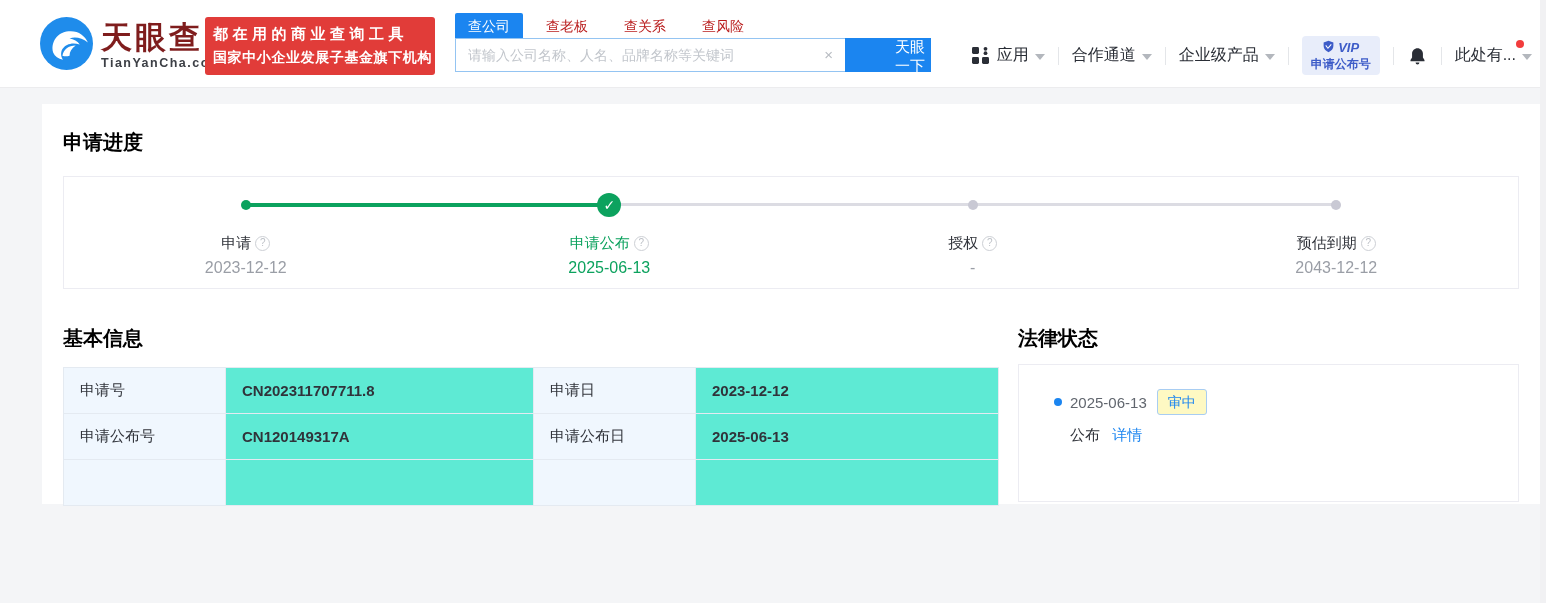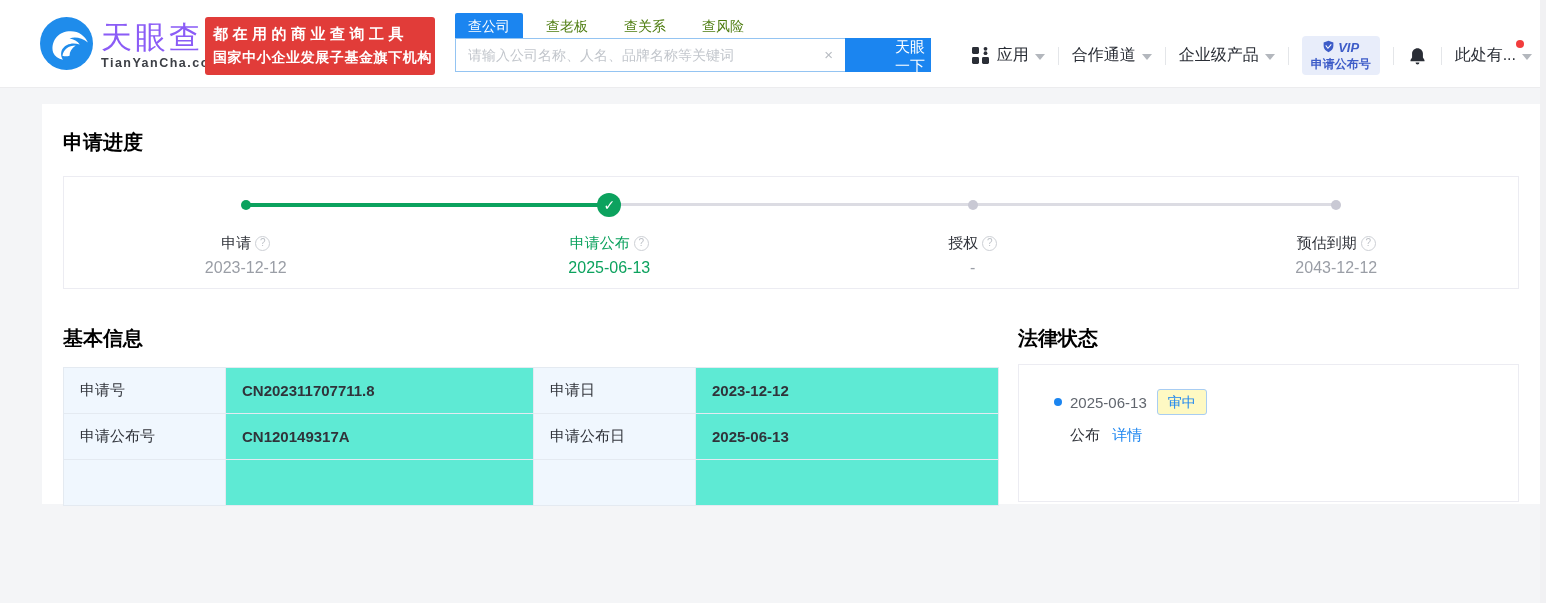--- a/index.html
+++ b/index.html
@@ -8,30 +8,30 @@
     font-family:"Liberation Sans","DejaVu Sans",sans-serif;
     background:#f4f5f7; color:#30333a; position:relative;
   }
   
   .scrollbar { position:absolute; right:0; top:0; width:6px; height:603px; background:#f1f1f3; z-index:50; }
 
   
   header { position:relative; height:88px; background:#fff; border-bottom:1px solid #ececee; z-index:10; }
   .logo { position:absolute; left:40px; top:17px; display:flex; align-items:center; }
   .logo-text { margin-left:8px; }
-  .logo-name { font-size:31px; font-weight:400; color:#8b5cf6; letter-spacing:3px; line-height:32px; }
+  .logo-name { font-size:31px; font-weight:700; color:#7f1d1d; letter-spacing:3px; line-height:32px; }
   .logo-domain { font-size:12.5px; font-weight:700; color:#3d4046; letter-spacing:1.5px; margin-top:2px; }
   .banner { position:absolute; left:205px; top:17px; width:230px; height:58px; background:#e13c39; border-radius:3px;
             color:#fff; font-weight:700; display:flex; flex-direction:column; justify-content:center; padding:0 8px; }
   .banner-l1 { font-size:15px; letter-spacing:4.5px; white-space:nowrap; }
   .banner-l2 { font-size:14px; letter-spacing:0.6px; margin-top:5px; white-space:nowrap; }
 
   .search-area { position:absolute; left:455px; top:13px; width:476px; }
   .search-tabs { display:flex; height:25px; align-items:flex-end; }
-  .search-tab { font-size:14px; color:#4d7c0f; padding:4px 13px 3px; cursor:pointer; line-height:18px; }
+  .search-tab { font-size:14px; color:#b91c1c; padding:4px 13px 3px; cursor:pointer; line-height:18px; }
   .search-tab.active { background:#1b85f0; color:#fff; border-radius:2px 2px 0 0; }
   .search-tab + .search-tab { margin-left:10px; }
   .search-bar { display:flex; height:34px; }
   .search-input-wrap { position:relative; flex:1; }
   .search-input { width:100%; height:34px; border:1px solid #94c4f2; border-right:none; padding:0 34px 0 12px;
                   font-size:14px; color:#30333a; outline:none; font-family:inherit; }
   .search-input::placeholder { color:#c2c6cc; }
   .clear-x { position:absolute; right:12px; top:8px; color:#b8bcc2; font-size:15px; cursor:pointer; line-height:18px; }
   .search-btn { width:86px; height:34px; background:#1b85f0; color:#fff; border:none; font-size:15px; cursor:pointer; font-family:inherit;padding-left:44px; }
 

